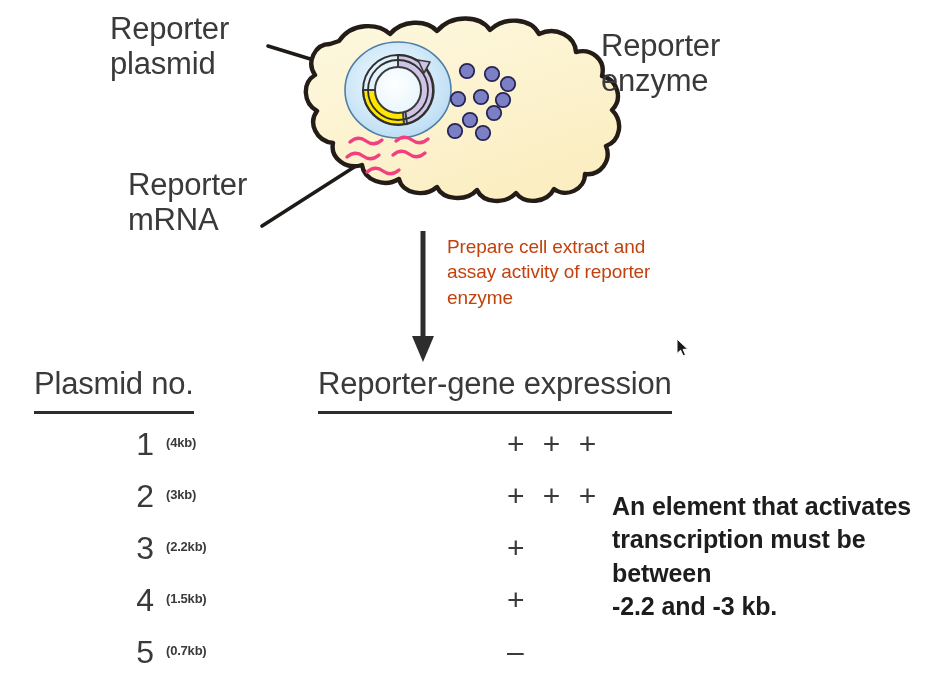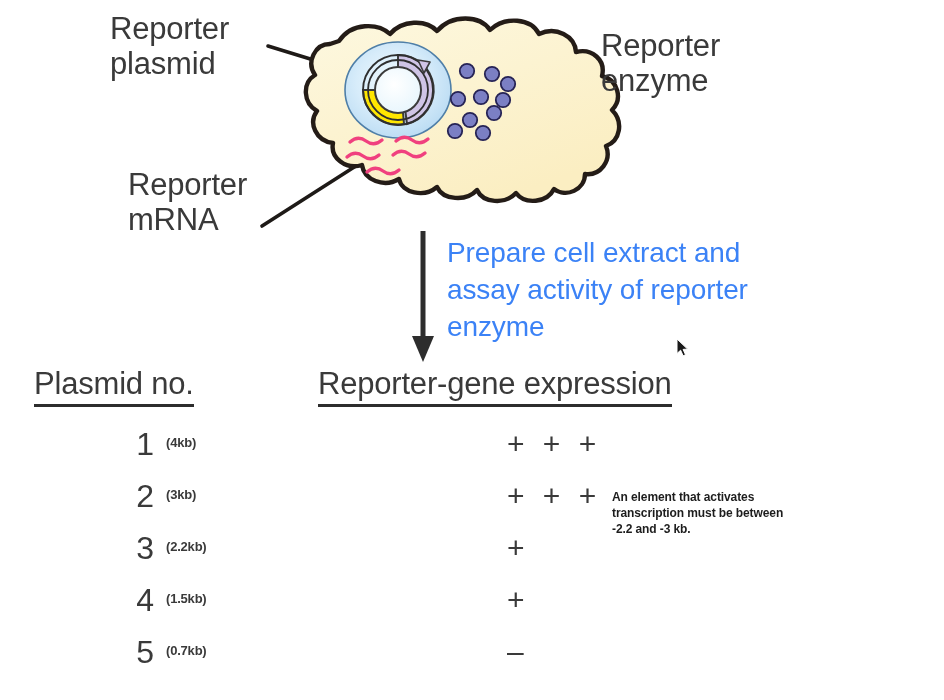--- a/index.html
+++ b/index.html
@@ -36,41 +36,41 @@
   #label-reporter-plasmid { left: 110px; top: 12px; }
   #label-reporter-enzyme  { left: 601px; top: 29px; }
   #label-reporter-mrna    { left: 128px; top: 168px; }
 
   
   #process-caption {
     position: absolute;
     left: 447px;
     top: 234px;
     width: 440px;
-    font-size: 28px;
+    font-size: 19px;
     line-height: 1.33;
-    color: #3b82f6;
+    color: #c2410c;
     white-space: pre-line;
     letter-spacing: -0.1px;
   }
 
   
   #results-table {
     position: absolute;
     left: 0;
     top: 366px;
     width: 944px;
     height: 334px;
   }
   .col-head {
     position: absolute;
     font-size: 31px;
     color: #3a3a3a;
     letter-spacing: -0.2px;
-    padding-bottom: 2px;
+    padding-bottom: 9px;
     border-bottom: 3px solid #2d2d2d;
   }
   #head-plasmid-no { left: 34px; top: 0px; }
   #head-expression { left: 318px; top: 0px; }
 
   .row {
     position: absolute;
     left: 0;
     width: 944px;
     height: 48px;
@@ -98,21 +98,21 @@
     left: 507px;
     top: 1px;
     font-size: 30px;
     color: #3a3a3a;
     letter-spacing: 5px;
     white-space: pre;
   }
 
   .note {
     position: absolute;
-    font-size: 12px;
+    font-size: 25px;
     font-weight: 700;
     line-height: 1.33;
     color: #1d1d1d;
     white-space: pre-line;
     letter-spacing: -0.1px;
   }
   #note-1 { left: 612px; top: 490px; width: 330px; }
   #note-2 { left: 612px; top: 600px; width: 330px; }
 
   

